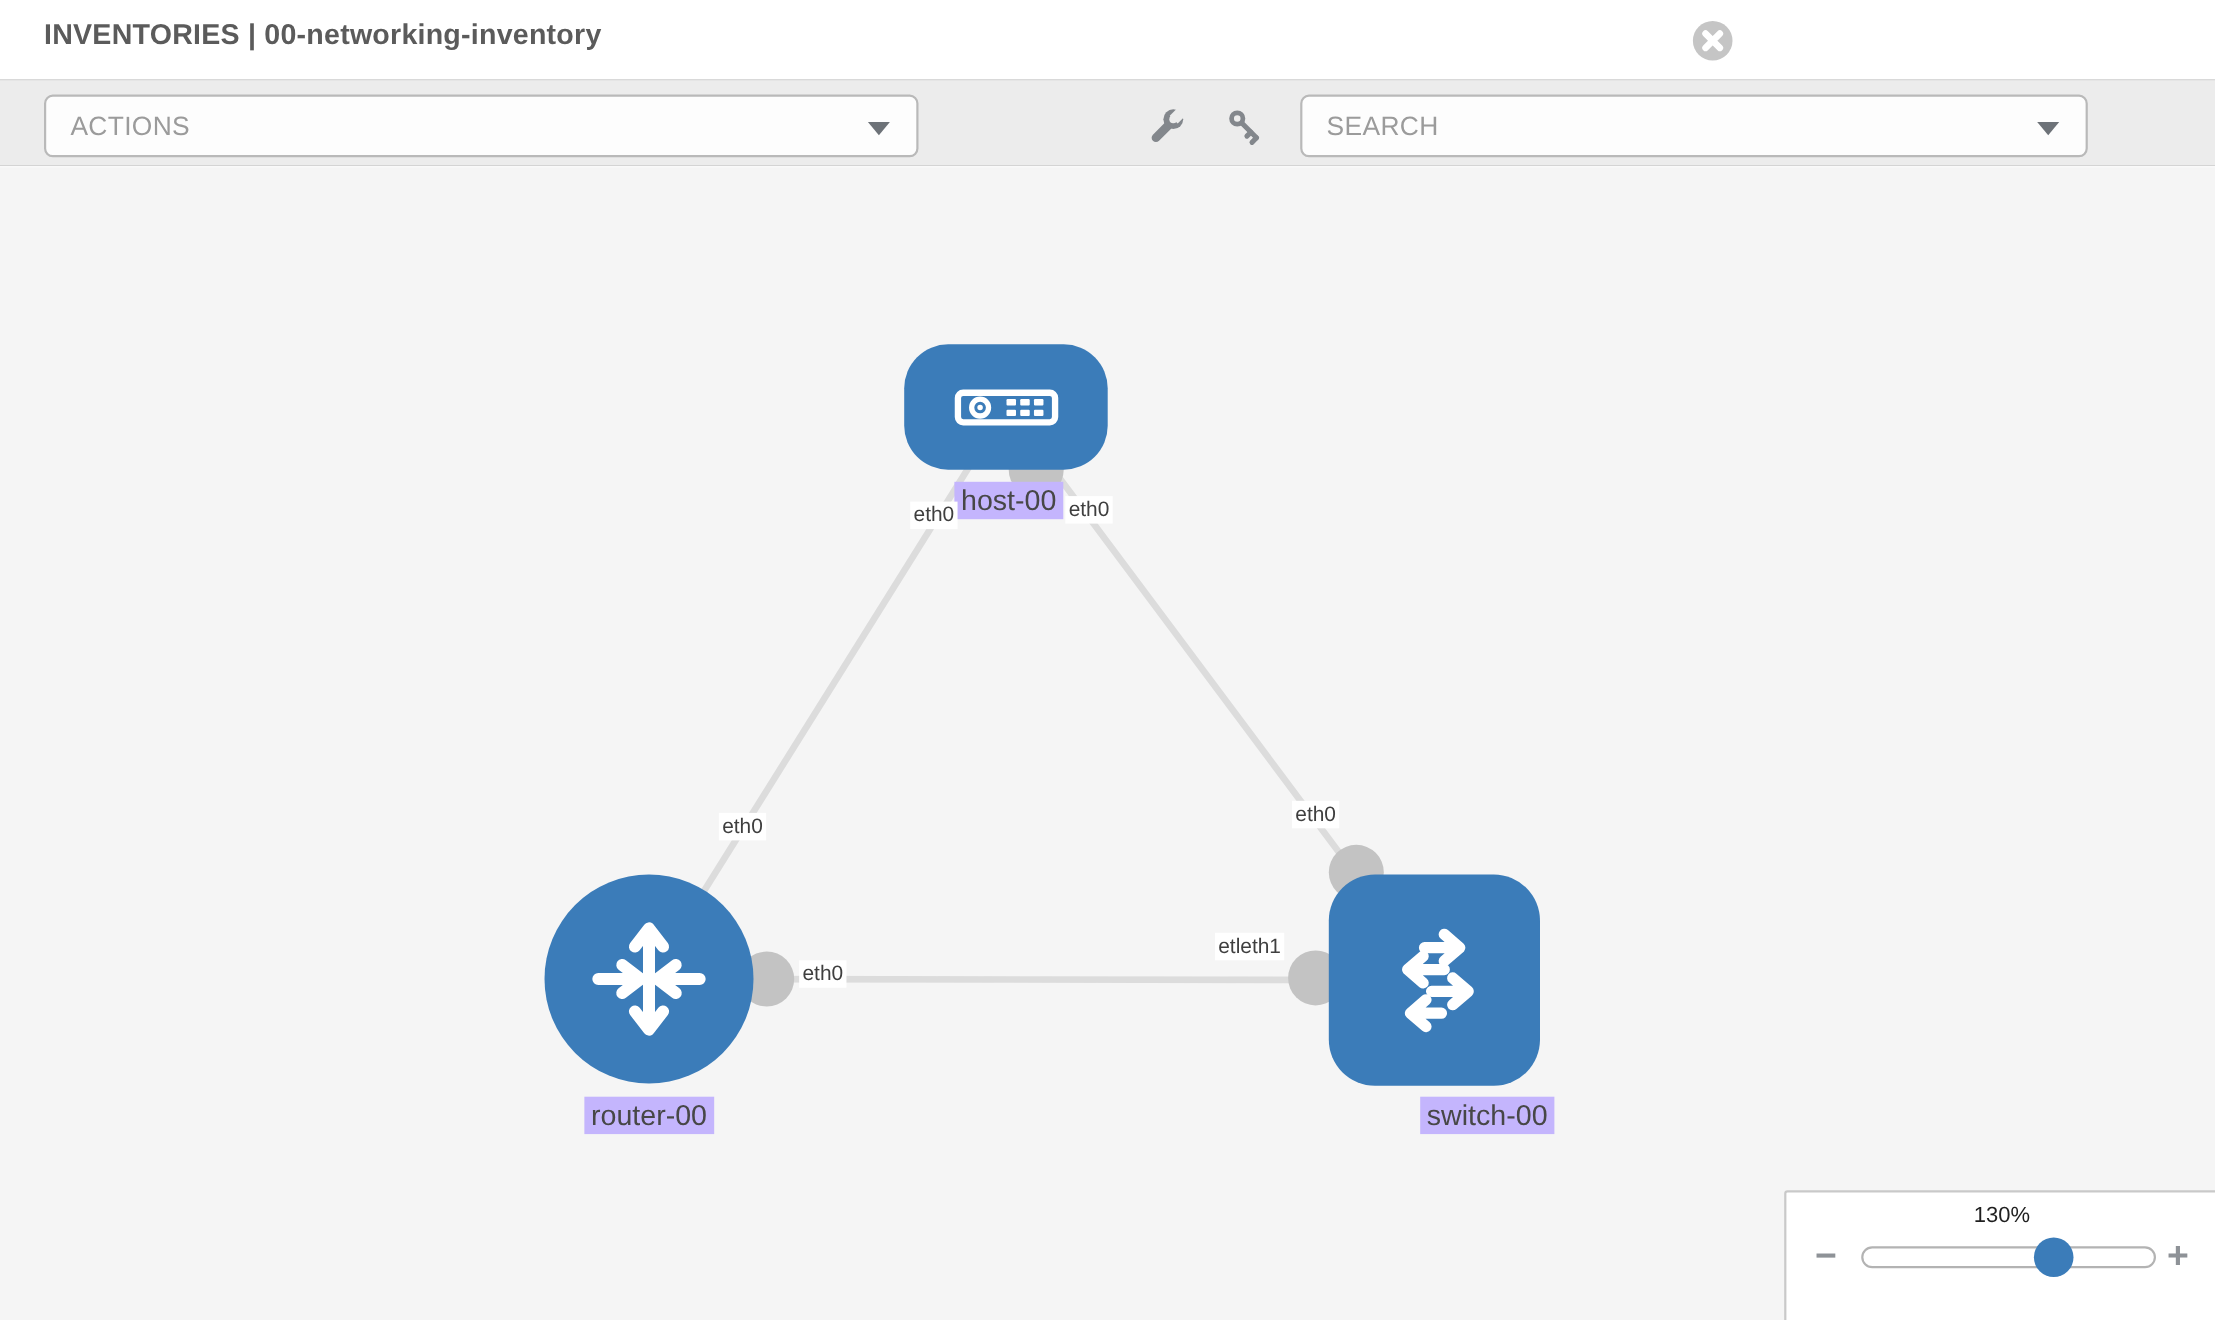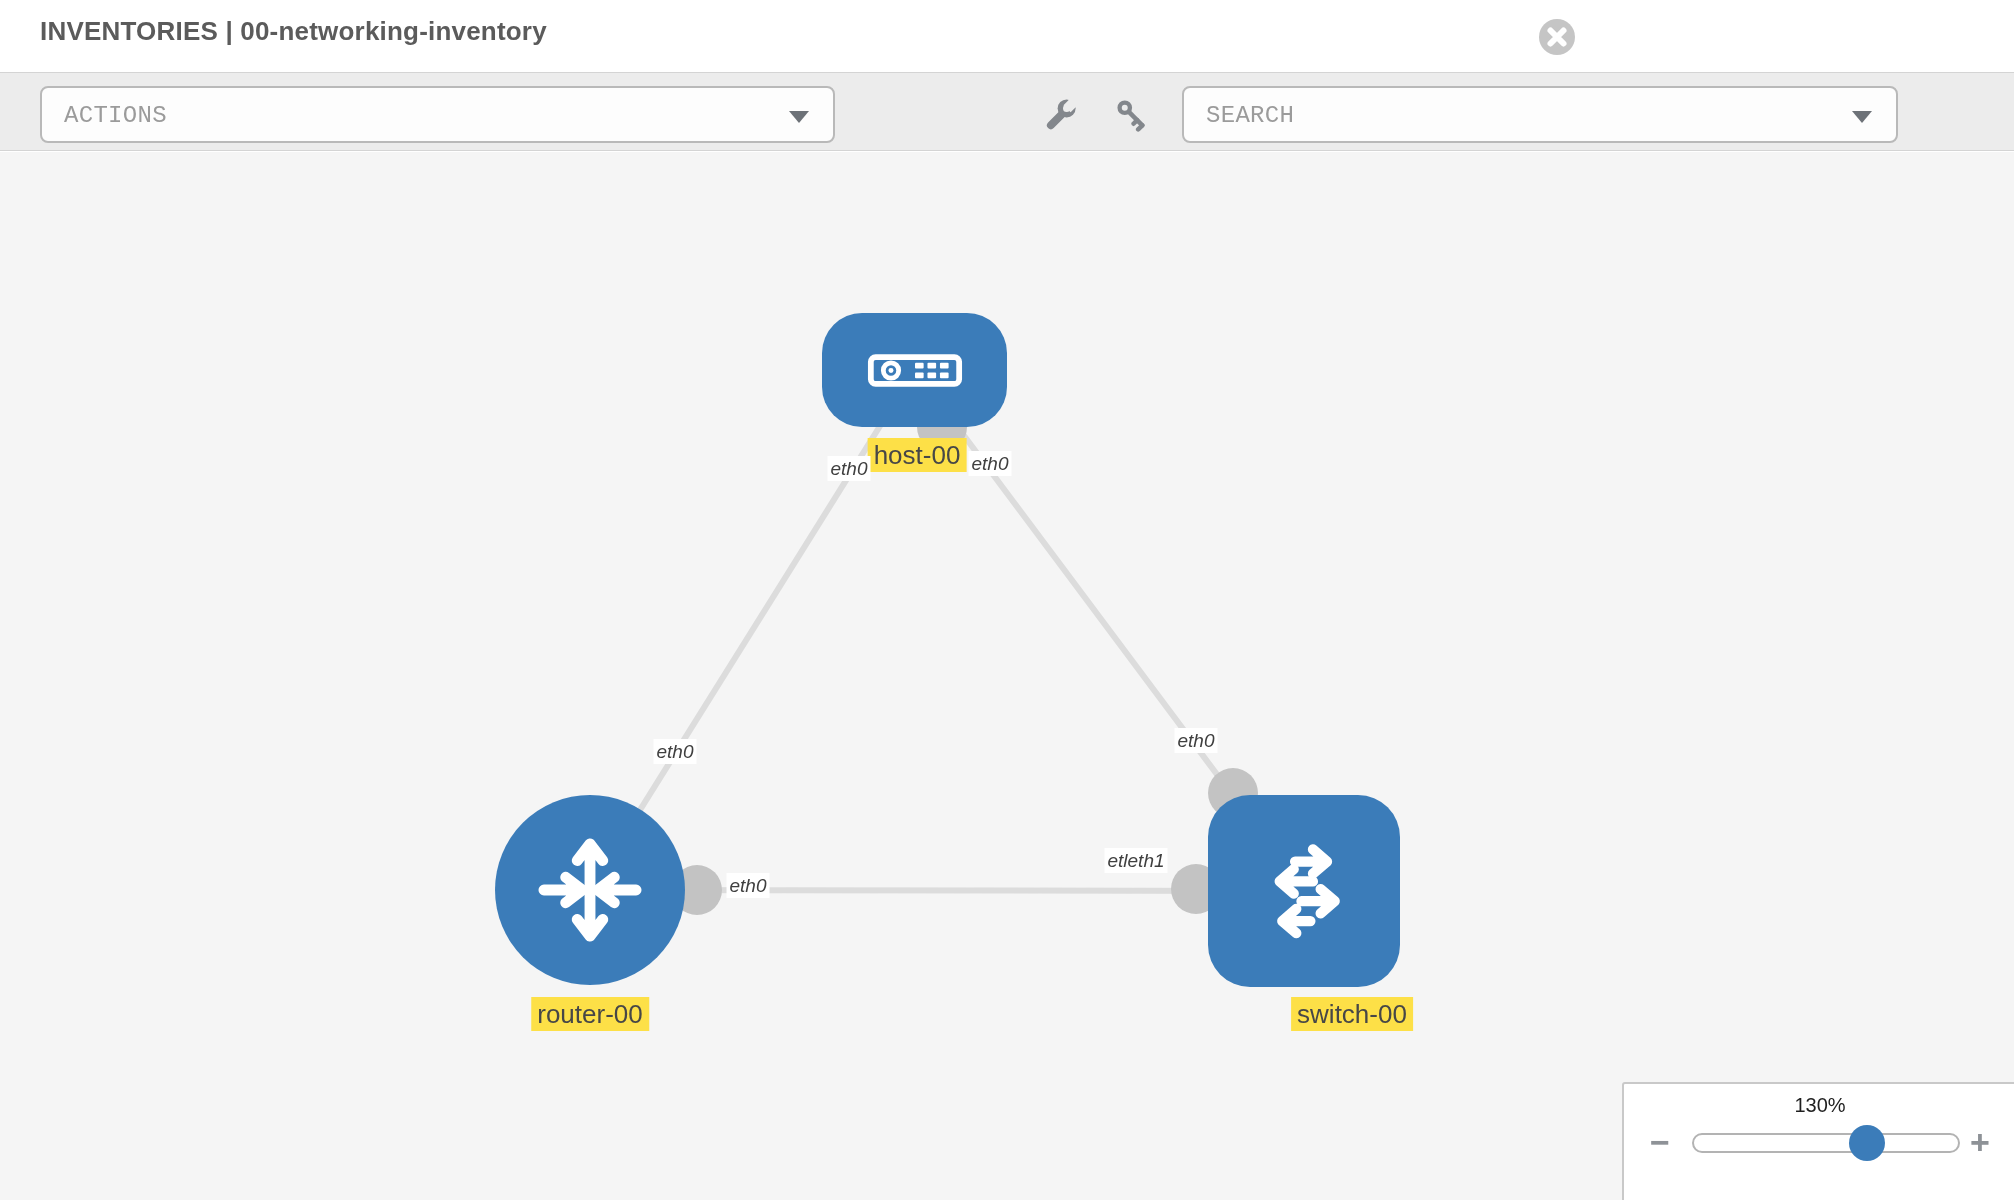--- a/index.html
+++ b/index.html
@@ -13,21 +13,21 @@
   html,body{width:2014px;height:1200px;overflow:hidden;}
   body{font-family:"Liberation Sans","DejaVu Sans",sans-serif;background:#fff;position:relative;}
 
   
   .header{position:absolute;left:0;top:0;width:1608px;height:72px;background:#fff;}
   .page-title{position:absolute;left:40px;top:16px;font-size:26px;font-weight:700;color:#5b5b5b;letter-spacing:.2px;}
   .close-btn{position:absolute;right:32px;top:18px;width:38px;height:38px;border:none;background:transparent;cursor:pointer;padding:0;}
 
   
   .toolbar{position:absolute;left:0;top:72px;width:2014px;height:79px;background:var(--toolbar_bg,#ececec);
-           border-top:1px solid #d4d4d4;border-bottom:1px solid #d4d4d4;font-family:Liberation Mono, monospace;}
+           border-top:1px solid #d4d4d4;border-bottom:1px solid #d4d4d4;}
   .select{position:absolute;top:13px;height:57px;background:#fdfdfd;border:2px solid #b9b9b9;border-radius:8px;cursor:pointer;}
   .select-actions{left:40px;width:795px;}
   .select-search{left:1182px;width:716px;padding-left:31px;}
   .select-label{position:absolute;left:22px;top:0;line-height:55px;font-size:24px;color:#9b9b9b;letter-spacing:.3px;}
   .caret{position:absolute;right:24px;top:23px;width:0;height:0;
          border-left:10px solid transparent;border-right:10px solid transparent;border-top:12px solid #6d7278;}
   .tool-btn{position:absolute;background:transparent;border:none;cursor:pointer;padding:0;}
   .tool-btn.wrench{left:1043px;top:23px;}
   .tool-btn.key{left:1116px;top:26px;}
   .tool-stroke{stroke:#83878c;fill:none;}
@@ -40,24 +40,24 @@
   .link{stroke:var(--link_gray,#dcdcdc);stroke-width:6;stroke-linecap:round;}
   .connector{fill:var(--connector_gray,#c3c3c3);}
 
   .node{position:absolute;background:var(--node_blue,#3b7cb9);display:flex;align-items:center;justify-content:center;cursor:pointer;}
   .node-host{left:822px;top:161px;width:185px;height:114px;border-radius:40px;}
   .node-router{left:495px;top:643px;width:190px;height:190px;border-radius:50%;}
   .node-switch{left:1208px;top:643px;width:192px;height:192px;border-radius:42px;}
   .node svg{display:block;}
   .icon-stroke{stroke:#fff;fill:none;stroke-linecap:round;stroke-linejoin:round;}
 
-  .node-label{position:absolute;transform:translateX(-50%);background:#fde047;color:#474747;
+  .node-label{position:absolute;transform:translateX(-50%);background:#c4b5fd;color:#474747;
               font-size:26px;line-height:34px;padding:0 6px;white-space:nowrap;}
   .iface-label{position:absolute;transform:translateX(-50%);background:#fff;color:#3f3f3f;
-               font-size:19px;line-height:25px;padding:0 3px;white-space:nowrap;font-style:italic;}
+               font-size:19px;line-height:25px;padding:0 3px;white-space:nowrap;}
 
   
   .zoom-panel{position:absolute;left:1622px;top:1082px;width:420px;height:150px;background:#fff;
               border:2px solid #c9c9c9;border-radius:3px;}
   .zoom-level{position:absolute;left:0;top:10px;width:392px;text-align:center;font-size:20px;color:#1f1f1f;}
   .zoom-minus,.zoom-plus{position:absolute;top:38px;background:transparent;border:none;cursor:pointer;
               font-size:34px;font-weight:700;color:#8e9297;line-height:40px;padding:0;}
   .zoom-minus{left:26px;}
   .zoom-plus{left:346px;}
   .zoom-track{position:absolute;left:68px;top:49px;width:268px;height:20px;background:#fff;

